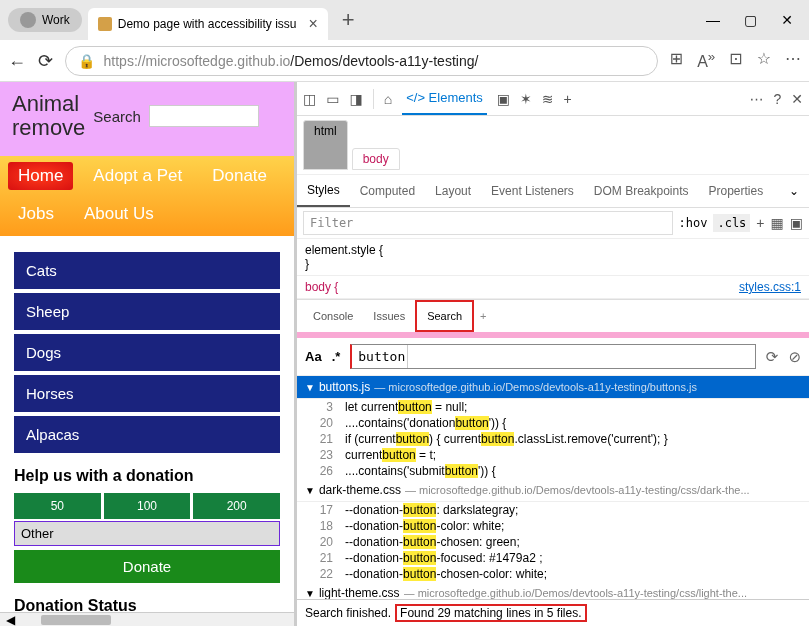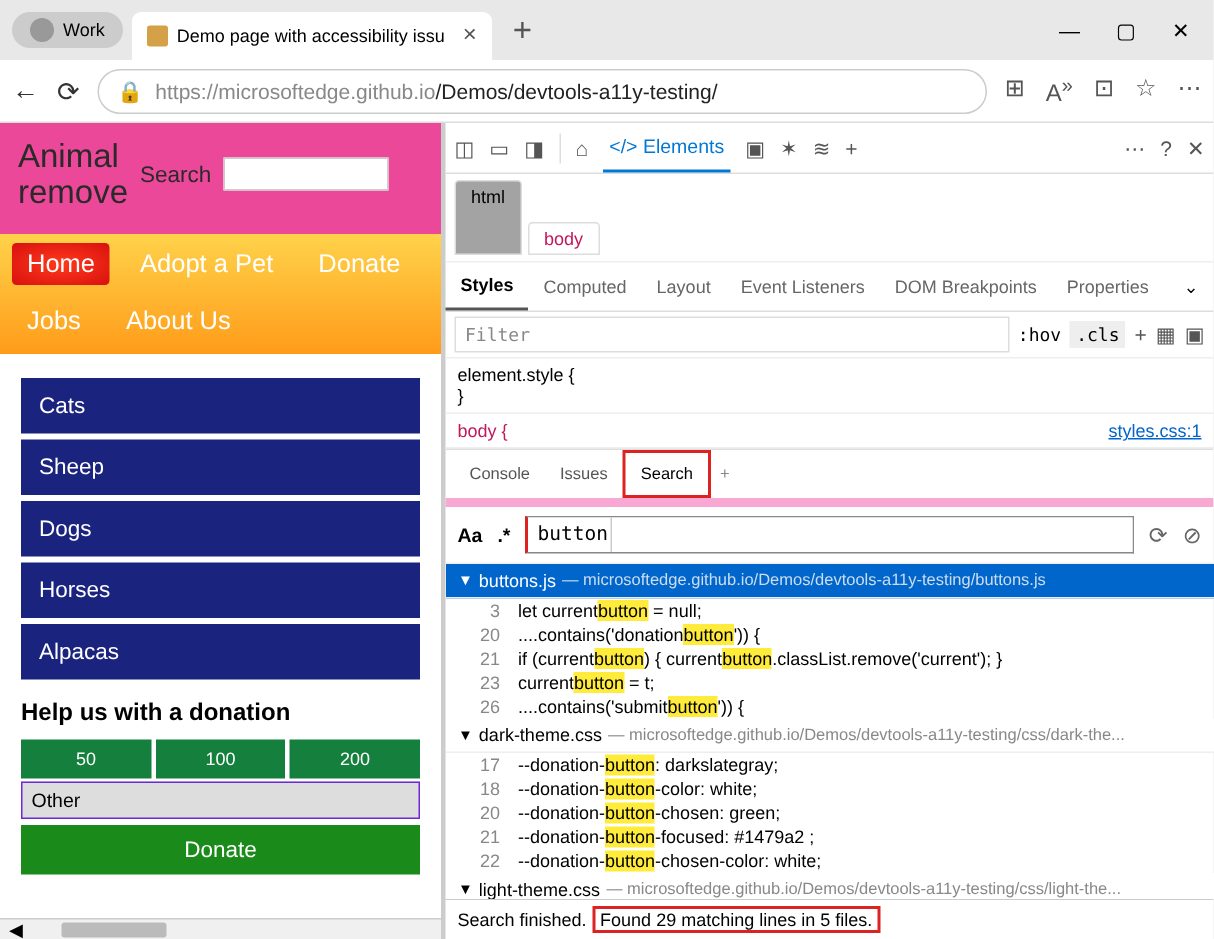--- a/index.html
+++ b/index.html
@@ -21,21 +21,21 @@
 .navbtn { font-size: 18px; cursor: pointer; color: #333; }
 .urlbox { flex: 1; display: flex; align-items: center; border: 1px solid #ccc; border-radius: 18px; height: 30px; padding: 0 12px; gap: 8px; font-size: 14px; }
 .url-gray { color: #888; }
 .url-dark { color: #222; }
 .addricons { display: flex; gap: 14px; font-size: 16px; color: #555; }
 .addricons span { cursor: pointer; }
 
 .content { display: flex; height: calc(100% - 82px); }
 
 .page { width: 294px; background: #fff; display: flex; flex-direction: column; position: relative; }
-.pagehdr { background: #ec4899; color: #2a2a2a; padding: 10px 12px 16px; display: flex; align-items: center; gap: 8px; }
+.pagehdr { background: #f0abfc; color: #2a2a2a; padding: 10px 12px 16px; display: flex; align-items: center; gap: 8px; }
 .logo { font-size: 22px; line-height: 1.1; }
 .searchlbl { font-size: 15px; }
 .searchbox { background: #fff; width: 110px; height: 22px; border: 1px solid #ccc; }
 .navbar { background: linear-gradient(#ffd24a, #ff9c1a); padding: 6px 8px 8px; display: flex; flex-wrap: wrap; gap: 10px; font-size: 17px; }
 .navitem { color: white; padding: 4px 10px; cursor: pointer; }
 .navitem.active { background: radial-gradient(#ff3a1a, #d81010); border-radius: 3px; }
 .sidepanel { padding: 16px 14px; }
 .animalbtn { background: #1a237e; color: #fff; padding: 10px 12px; margin-bottom: 4px; font-size: 15px; cursor: pointer; }
 .donhdr { font-weight: bold; font-size: 16px; margin: 14px 0 8px; }
 .amounts { display: flex; gap: 3px; }
@@ -50,21 +50,21 @@
 .dt-top { display: flex; align-items: center; height: 34px; border-bottom: 1px solid #ddd; padding: 0 6px; gap: 10px; }
 .dt-ico { font-size: 14px; color: #555; cursor: pointer; }
 .dt-sep { width: 1px; height: 20px; background: #ddd; }
 .dt-tab { font-size: 13px; cursor: pointer; padding: 8px 4px; }
 .dt-tab.active { color: #0078d4; border-bottom: 2px solid #0078d4; }
 .crumbs { display: flex; padding: 4px 6px; gap: 4px; font-size: 12px; border-bottom: 1px solid #eee; }
 .crumb { padding: 3px 10px; border: 1px solid #ddd; border-radius: 3px 3px 0 0; background: #a3a3a3; }
 .crumb.sel { color: #c2185b; background: #fff; margin-top: 28px; }
 .stabs { display: flex; align-items: center; border-bottom: 1px solid #ddd; font-size: 12px; }
 .stab { padding: 8px 10px; color: #666; cursor: pointer; }
-.stab.active { color: #000; border-bottom: 2px solid #555; font-weight: 700; }
+.stab.active { color: #000; border-bottom: 2px solid #555; font-weight: 400; }
 .stab-more { margin-left: auto; padding: 8px 10px; }
 .filterrow { display: flex; align-items: center; border-bottom: 1px solid #eee; padding: 3px 6px; gap: 6px; }
 .filterbox { flex: 1; border: 1px solid #ddd; padding: 4px 6px; font-size: 12px; font-family: Consolas, monospace; color: #888; }
 .hov { font-family: Consolas, monospace; font-size: 12px; }
 .cls { font-family: Consolas, monospace; font-size: 12px; background: #eee; padding: 2px 4px; }
 .codepane { font-family: Consolas, monospace; font-size: 12px; padding: 4px 8px; border-bottom: 1px solid #eee; }
 .codepane .sel { color: #c2185b; }
 .codelink { color: #0066cc; text-decoration: underline; float: right; }
 
 .drawer-tabs { display: flex; align-items: center; border-top: 1px solid #ddd; border-bottom: 6px solid #f9a8d4; padding: 0 6px; font-size: 11px; }
@@ -158,20 +158,21 @@
           <div class="animalbtn">Alpacas</div>
         </div>
       <div class="donhdr">Help us with a donation</div>
       <div class="amounts" id="amounts">
           <div class="amt">50</div>
           <div class="amt">100</div>
           <div class="amt">200</div>
         </div>
       <div class="other">Other</div>
       <div class="donatebtn">Donate</div>
+      <div class="statushdr">Donation Status</div>
     </div>
     <div class="hscroll">
         <span style="padding:0 6px">◀</span>
         <div class="thumb"></div>
       </div>
   </div>
 
   <div class="devtools">
     <div class="dt-top">
       <span class="dt-ico">◫</span>

